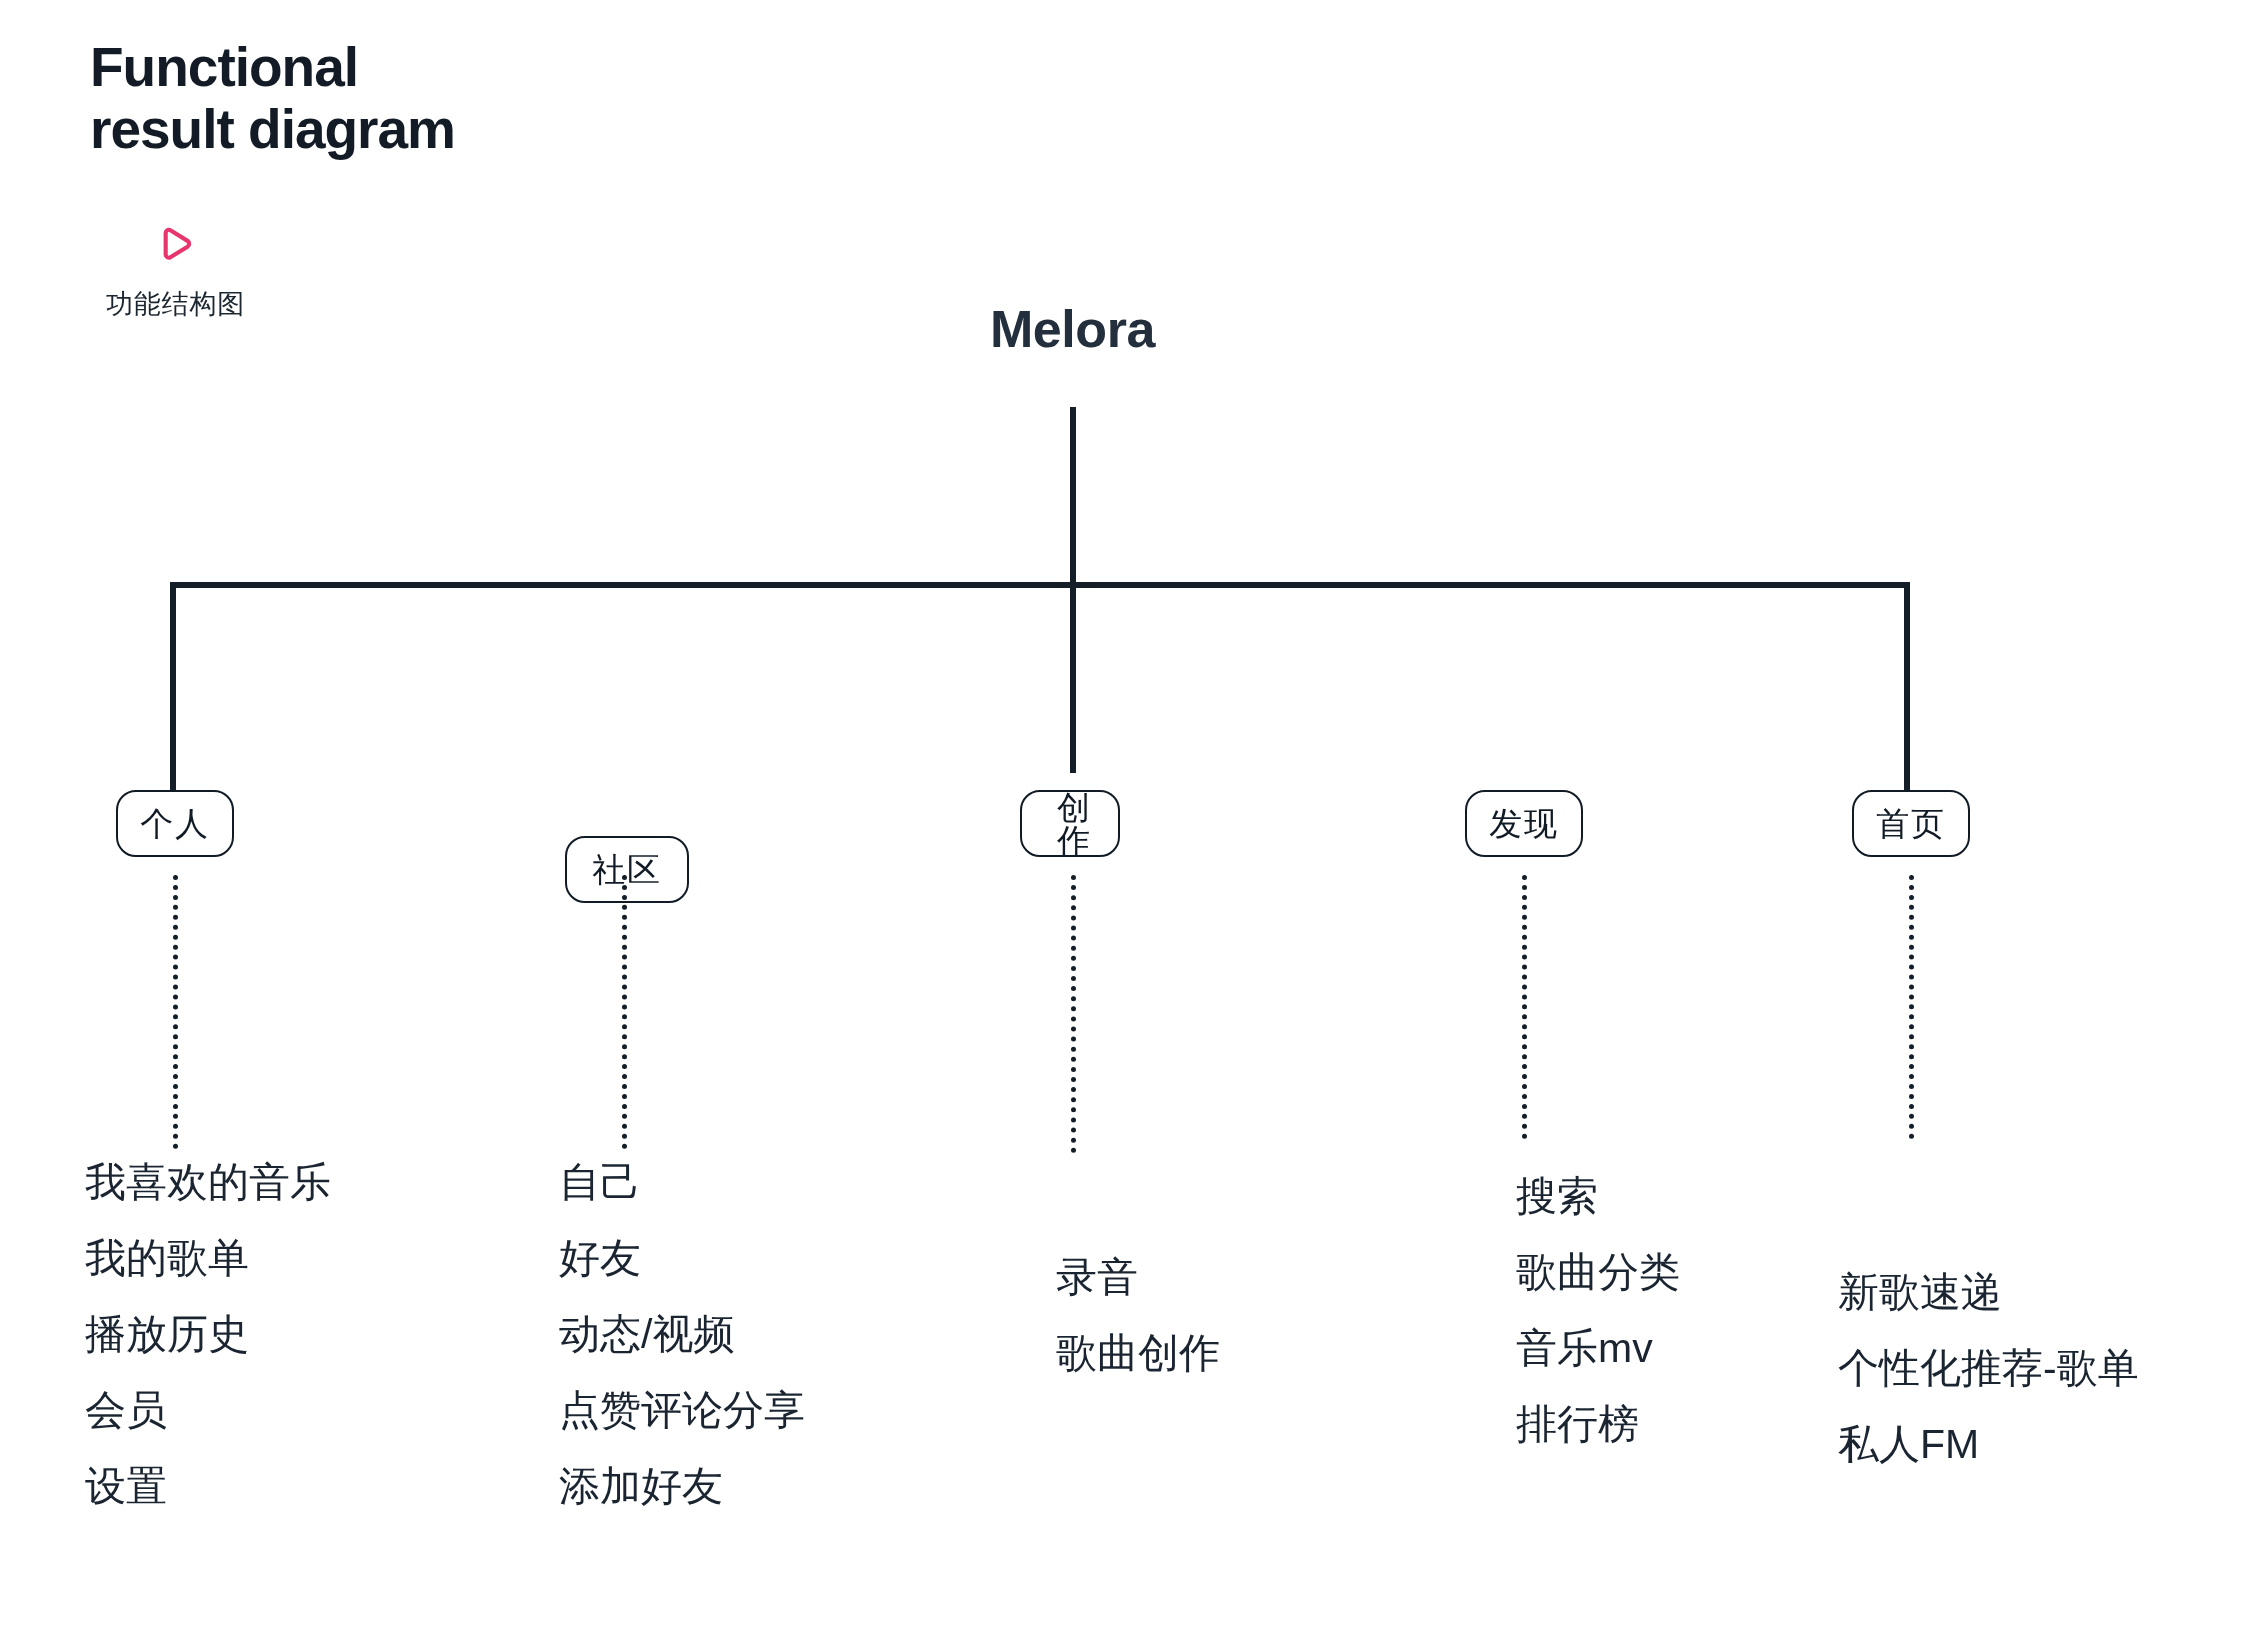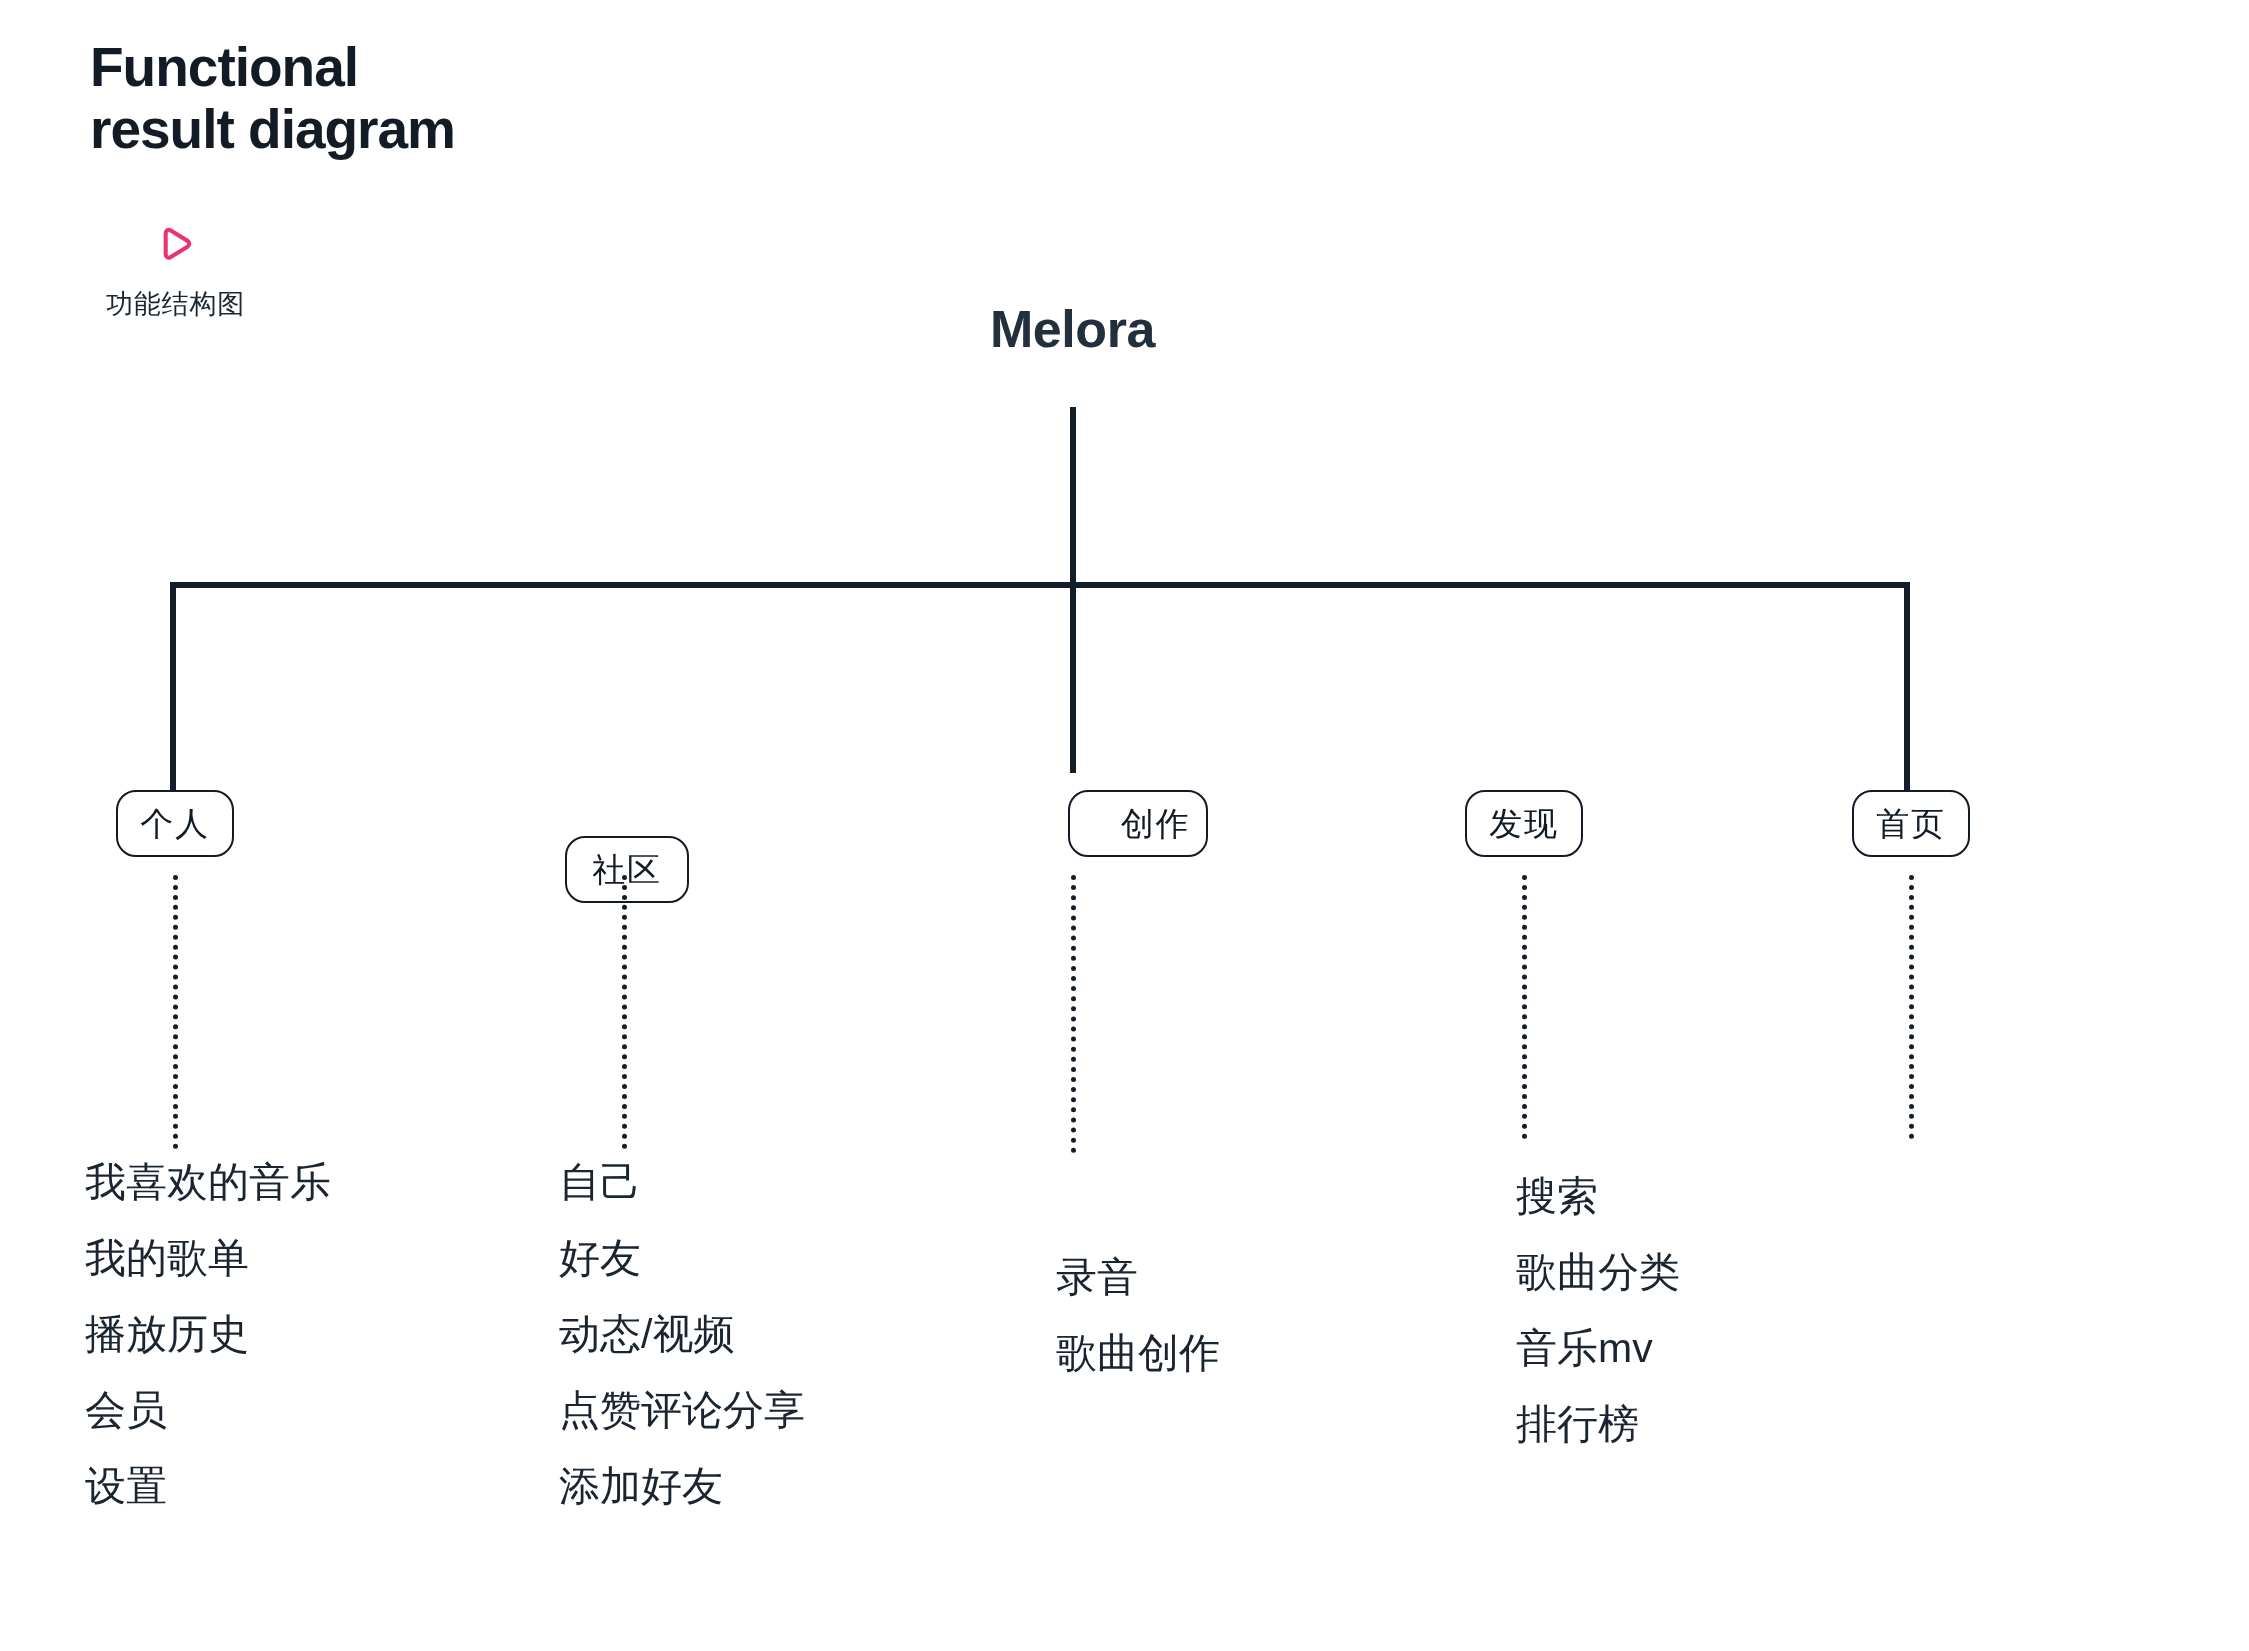--- a/index.html
+++ b/index.html
@@ -144,21 +144,21 @@
   <div class="vline" style="left:1904px; top:582px; height:208px;"></div>
 
   <div class="node" style="left:116px; top:790px; width:118px;">
     <span class="node-label">个人</span>
   </div>
 
   <div class="node" style="left:565px; top:836px; width:124px;">
     <span class="node-label">社区</span>
   </div>
 
-  <div class="node" style="left:1068px; top:790px; width:140px;padding-left:35px;">
+  <div class="node" style="left:1020px; top:790px; width:100px;padding-left:35px;">
     <span class="node-label">创作</span>
   </div>
 
   <div class="node" style="left:1465px; top:790px; width:118px;">
     <span class="node-label">发现</span>
   </div>
 
   <div class="node" style="left:1852px; top:790px; width:118px;">
     <span class="node-label">首页</span>
   </div>
@@ -190,15 +190,20 @@
     <span class="leaf-item">歌曲创作</span>
   </div>
 
   <div class="leaf-list" style="left:1497px; top:1176px;margin-left:19px;">
     <span class="leaf-item">搜索</span>
     <span class="leaf-item">歌曲分类</span>
     <span class="leaf-item">音乐mv</span>
     <span class="leaf-item">排行榜</span>
   </div>
 
+  <div class="leaf-list" style="left:1838px; top:1272px;">
+    <span class="leaf-item">新歌速递</span>
+    <span class="leaf-item">个性化推荐-歌单</span>
+    <span class="leaf-item">私人FM</span>
+  </div>
 
 </div>
 
 
 </body></html>

